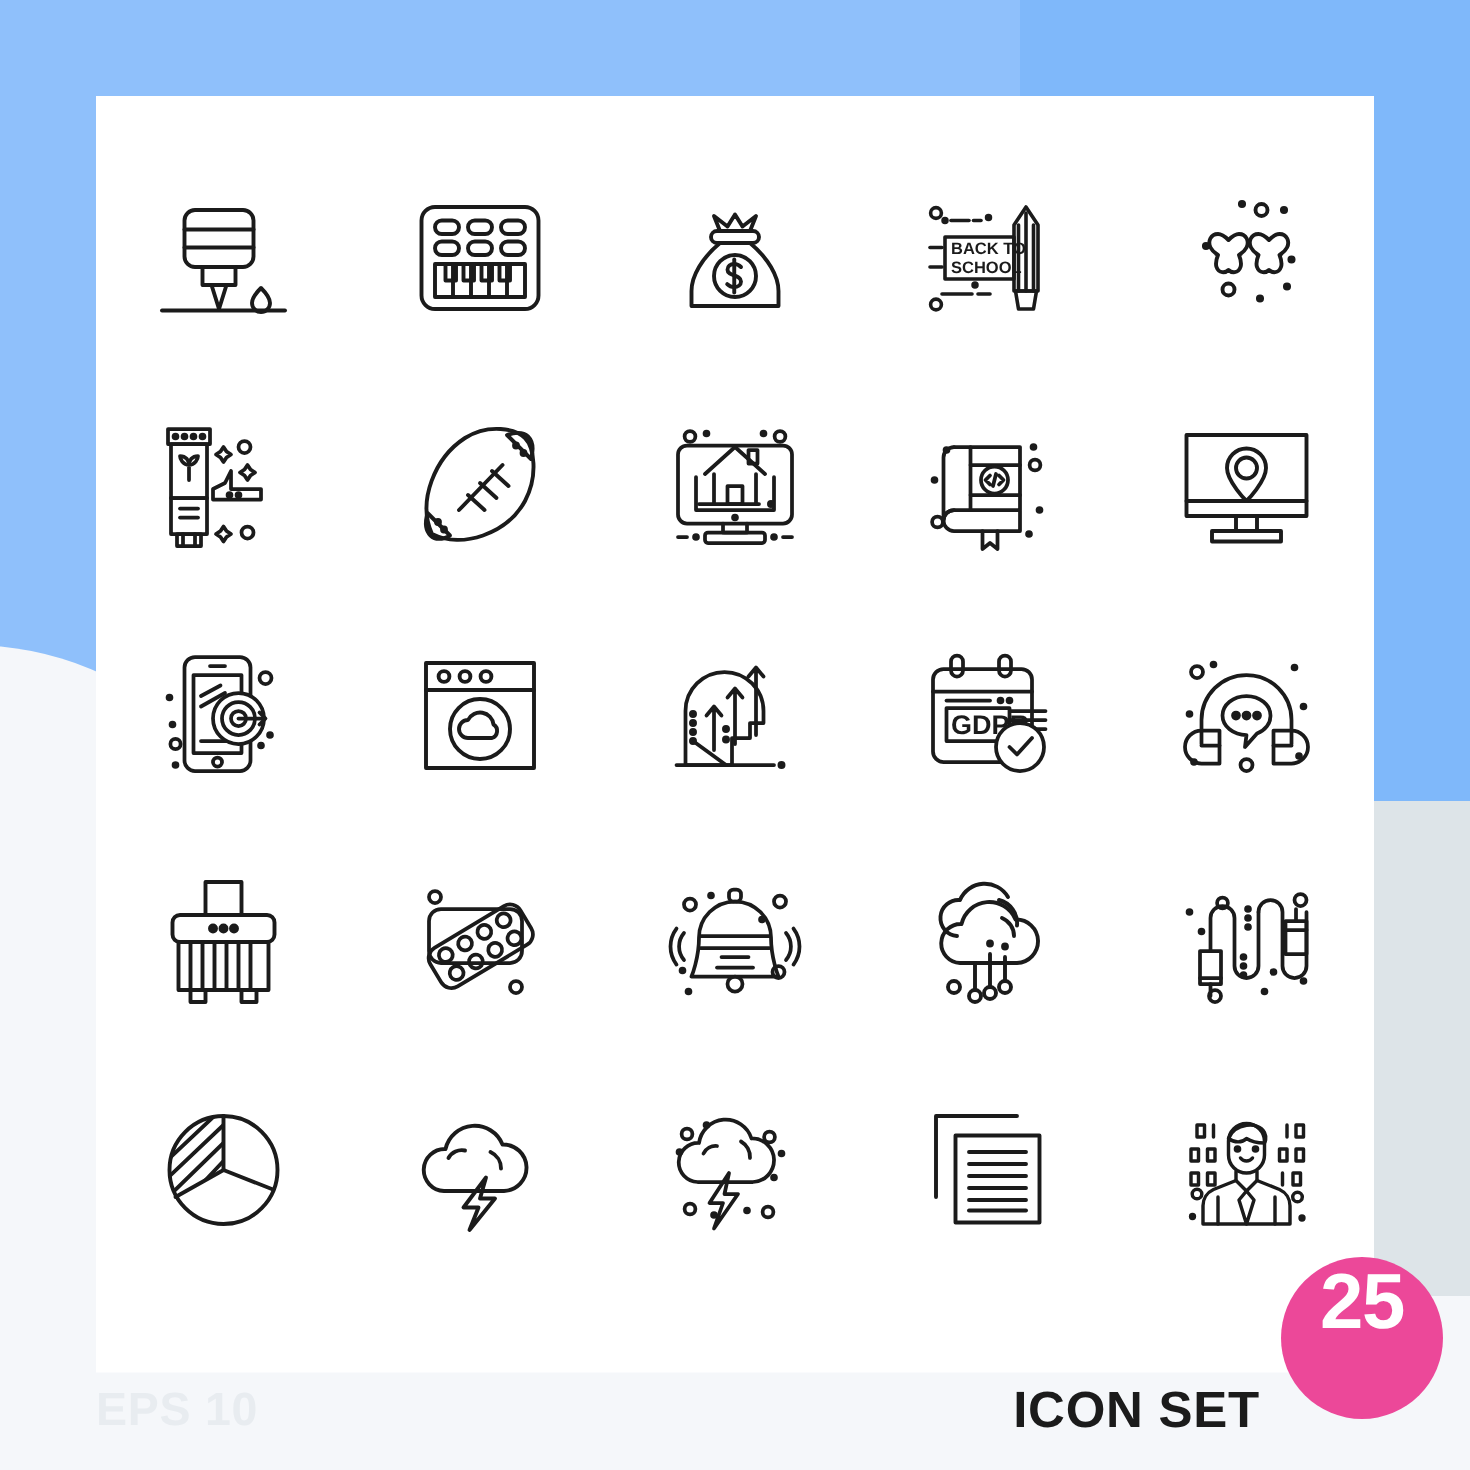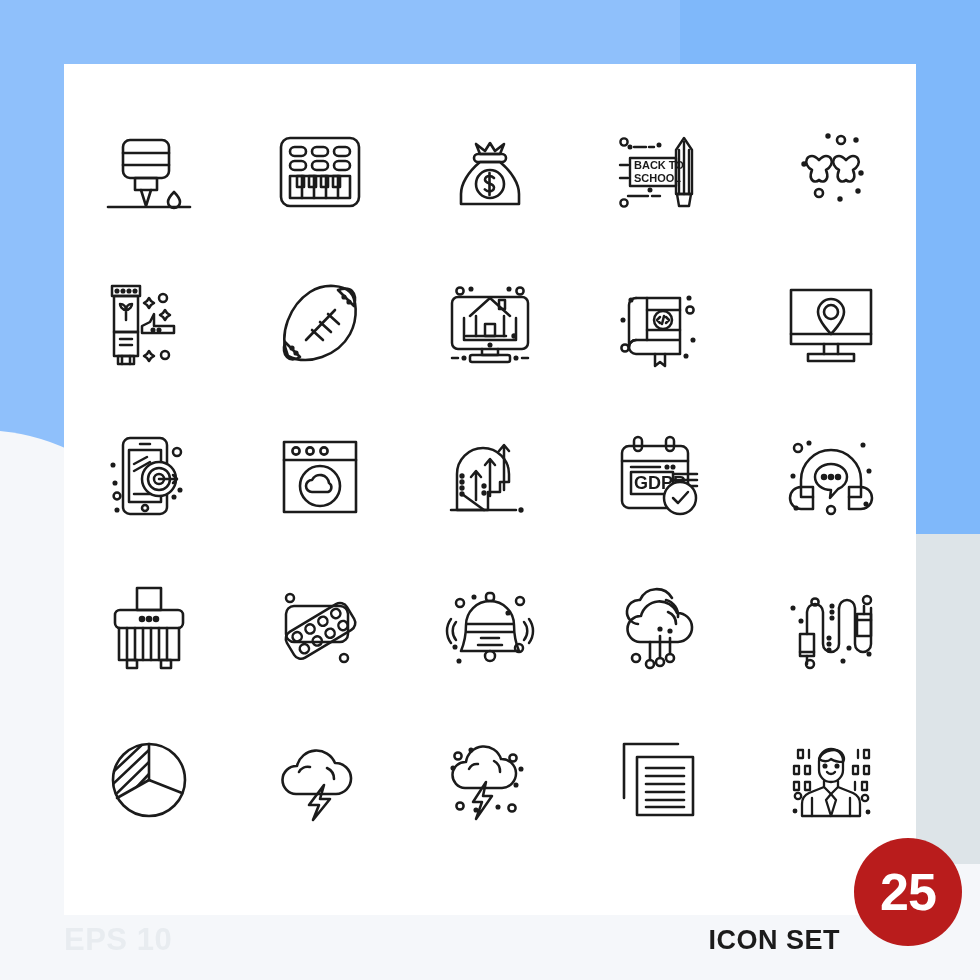--- a/index.html
+++ b/index.html
@@ -71,34 +71,34 @@
     left: 64px; top: 918px;
     font-size: 31px;
     font-weight: bold;
     letter-spacing: .5px;
     color: #e8ecf0;
     line-height: 44px;
   }
   .iconset {
     position: absolute;
     right: 140px; top: 920px;
-    font-size: 27px;
+    font-size: 34px;
     font-weight: bold;
     letter-spacing: .5px;
     color: #1b1b1b;
     line-height: 40px;
   }
   .badge {
     position: absolute;
     right: 18px; top: 838px;
     width: 108px; height: 108px;
     border-radius: 50%;
-    background: #b91c1c;
+    background: #ec4899;
     display: flex;
-    align-items: center;
+    align-items: flex-start;
     justify-content: center;
   }
   .badge span {
     color: #ffffff;
     font-size: 52px;
     font-weight: bold;
     letter-spacing: -1px;
   }
 </style>
 </head>

